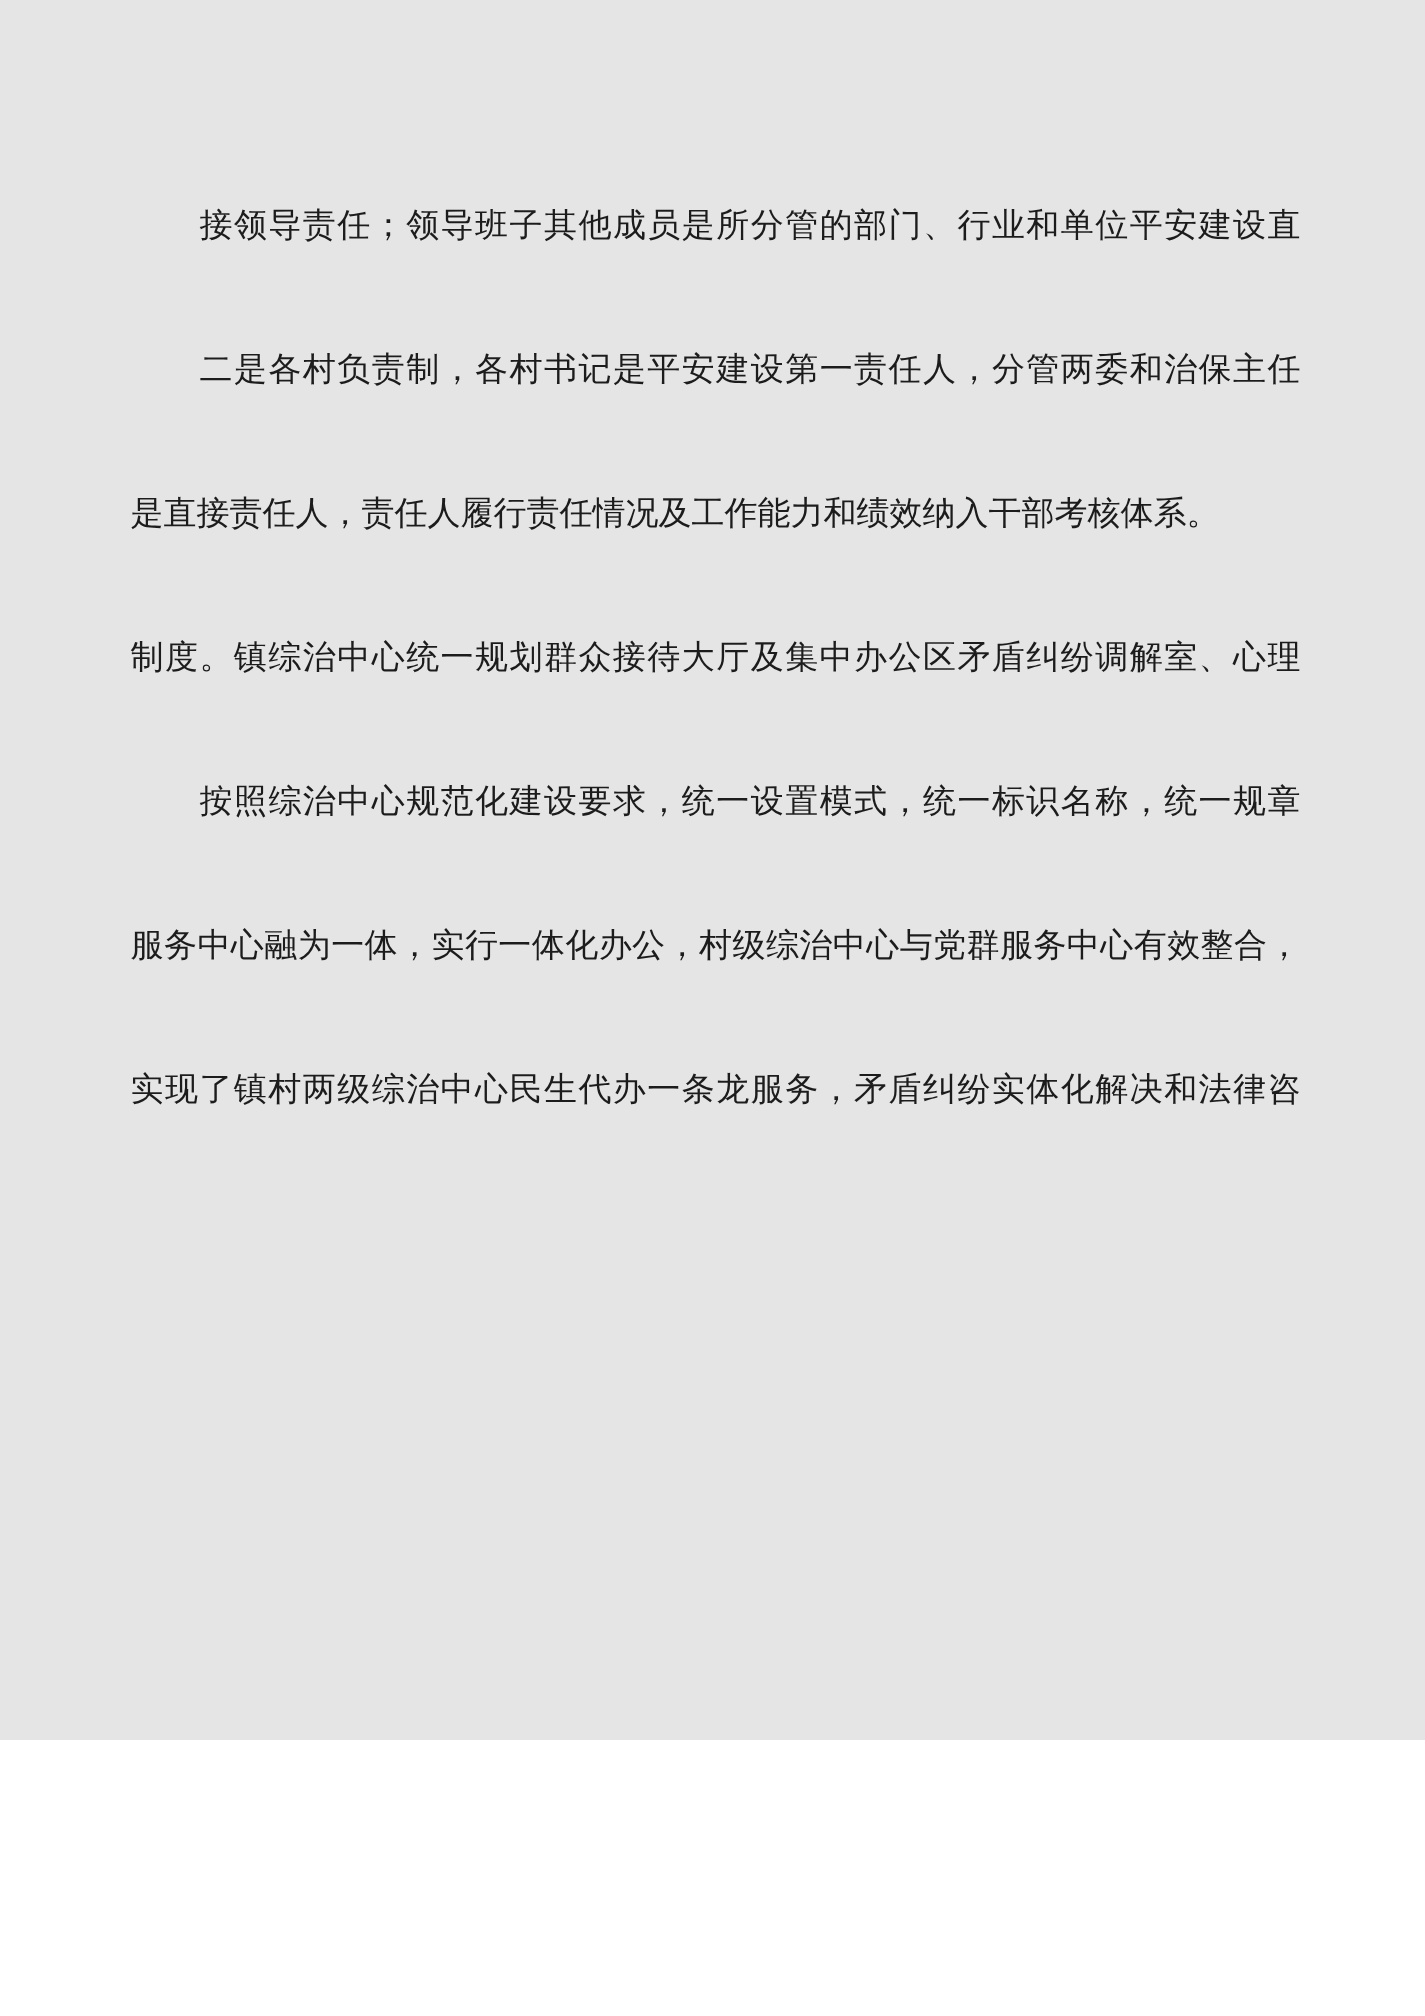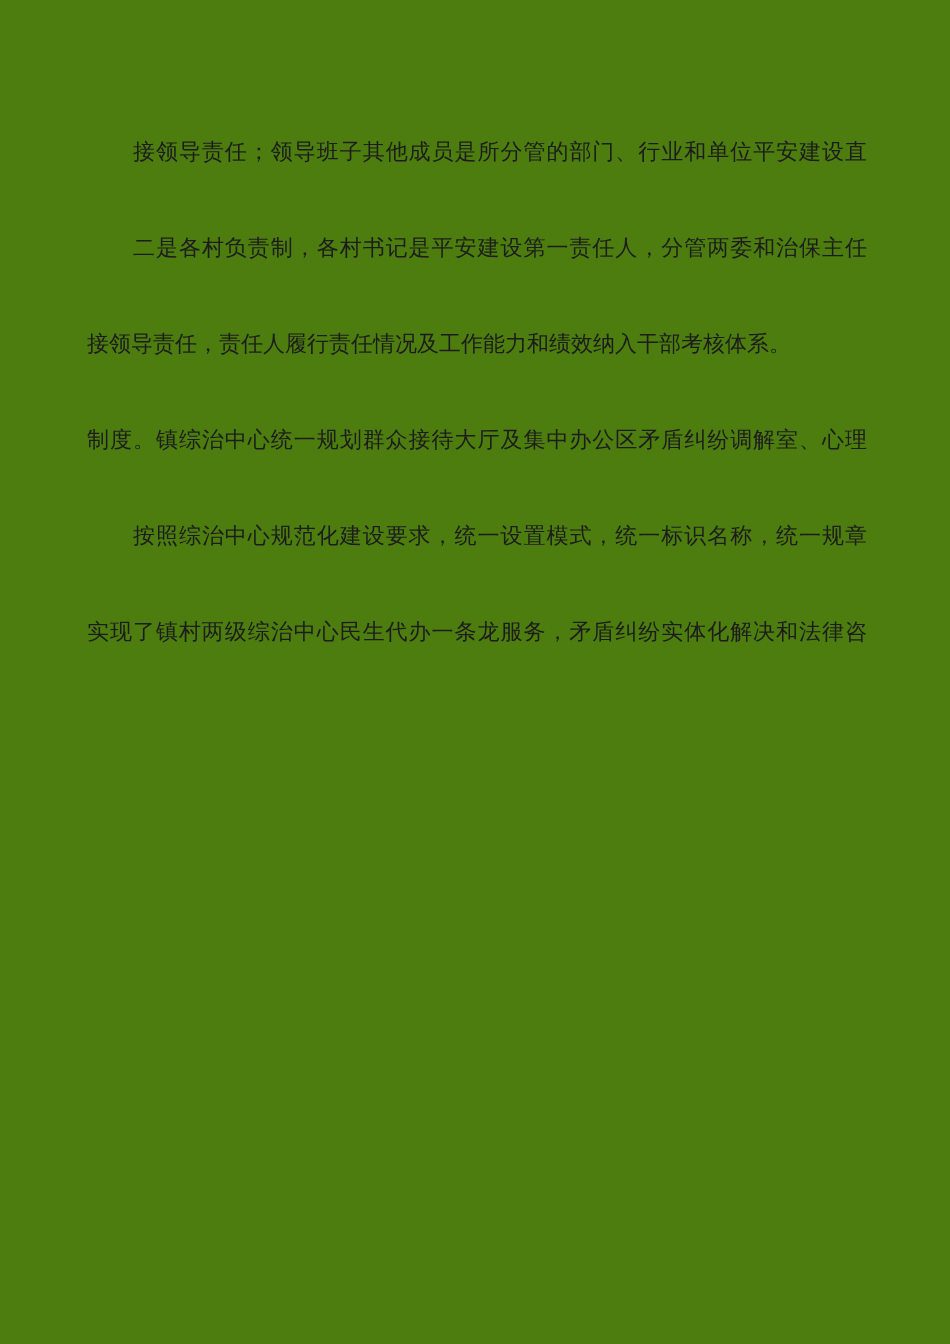--- a/index.html
+++ b/index.html
@@ -3,24 +3,24 @@
 <meta charset="utf-8">
 <style>
   html, body {
     margin: 0;
     padding: 0;
     background: #ffffff;
   }
   .page {
     position: relative;
     width: 950px;
-    height: 1344px;
-    background: #4d7c0f;
+    height: 1160px;
+    background: #e5e5e5;
     overflow: hidden;
-    font-family: Liberation Sans, sans-serif;
+    font-family: Liberation Mono, monospace;
   }
   .doc-body {
     position: absolute;
     left: 87px;
     top: 104px;
     width: 780px;
     color: #1c1c1c;
     font-size: 22px;
     letter-spacing: 0;
     line-height: 96px;
@@ -39,18 +39,19 @@
     text-indent: 46px;
   }
 </style>
 </head>
 <body>
 
 <div class="page">
   <div class="doc-body">
     <div class="t-line indent fill">接领导责任；领导班子其他成员是所分管的部门、行业和单位平安建设直</div>
     <div class="t-line indent fill">二是各村负责制，各村书记是平安建设第一责任人，分管两委和治保主任</div>
-    <div class="t-line">接领导责任，责任人履行责任情况及工作能力和绩效纳入干部考核体系。</div>
+    <div class="t-line">是直接责任人，责任人履行责任情况及工作能力和绩效纳入干部考核体系。</div>
     <div class="t-line fill">制度。镇综治中心统一规划群众接待大厅及集中办公区矛盾纠纷调解室、心理</div>
     <div class="t-line indent fill">按照综治中心规范化建设要求，统一设置模式，统一标识名称，统一规章</div>
+    <div class="t-line fill">服务中心融为一体，实行一体化办公，村级综治中心与党群服务中心有效整合，</div>
     <div class="t-line fill">实现了镇村两级综治中心民生代办一条龙服务，矛盾纠纷实体化解决和法律咨</div>
   </div>
 </div>
 
 </body></html>

